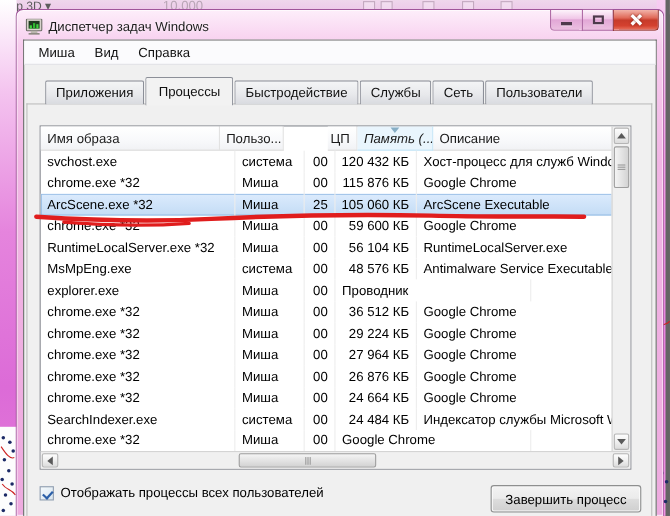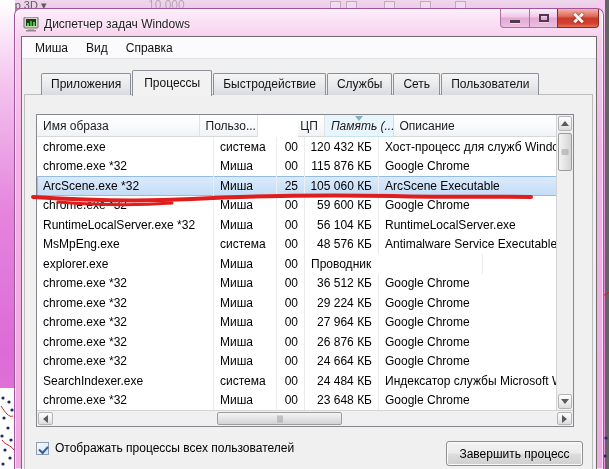--- a/index.html
+++ b/index.html
@@ -186,21 +186,21 @@
           <div class="hcell sorted" style="width: 74px; justify-content: flex-start; font-style: italic;">
             <span>Память (...</span>
             <span class="sort-arrow"></span>
           </div>
           <div class="hcell" style="width: 178px;">
             <span>Описание</span>
           </div>
         </div>
       <div class="rows">
           <div class="prow">
-            <div class="cell" style="width: 177px;">chrome.exe</div>
+            <div class="cell" style="width: 177px;">svchost.exe</div>
             <div class="cell" style="width: 63px;">система</div>
             <div class="cell num" style="width: 28px;">00</div>
             <div class="cell num" style="width: 74px;">120 432 КБ</div>
             <div class="cell" style="width: 178px;">Хост-процесс для служб Window</div>
           </div>
           <div class="prow">
             <div class="cell" style="width: 177px;">chrome.exe *32</div>
             <div class="cell" style="width: 63px;">Миша</div>
             <div class="cell num" style="width: 28px;">00</div>
             <div class="cell num" style="width: 74px;">115 876 КБ</div>
@@ -279,21 +279,20 @@
             <div class="cell" style="width: 177px;">SearchIndexer.exe</div>
             <div class="cell" style="width: 63px;">система</div>
             <div class="cell num" style="width: 28px;">00</div>
             <div class="cell num" style="width: 74px;">24 484 КБ</div>
             <div class="cell" style="width: 178px;">Индексатор службы Microsoft W</div>
           </div>
           <div class="prow">
             <div class="cell" style="width: 177px;">chrome.exe *32</div>
             <div class="cell" style="width: 63px;">Миша</div>
             <div class="cell num" style="width: 28px;">00</div>
-            <div class="cell num" style="width: 74px;">23 648 КБ</div>
             <div class="cell" style="width: 178px;">Google Chrome</div>
           </div>
         </div>
 
       <div class="vscroll">
         <div class="sbtn" style="left:1px;top:1px;width:14px;height:15px">
             <span class="tri up"></span>
           </div>
         <div class="vthumb">
             <span class="grip-v">

